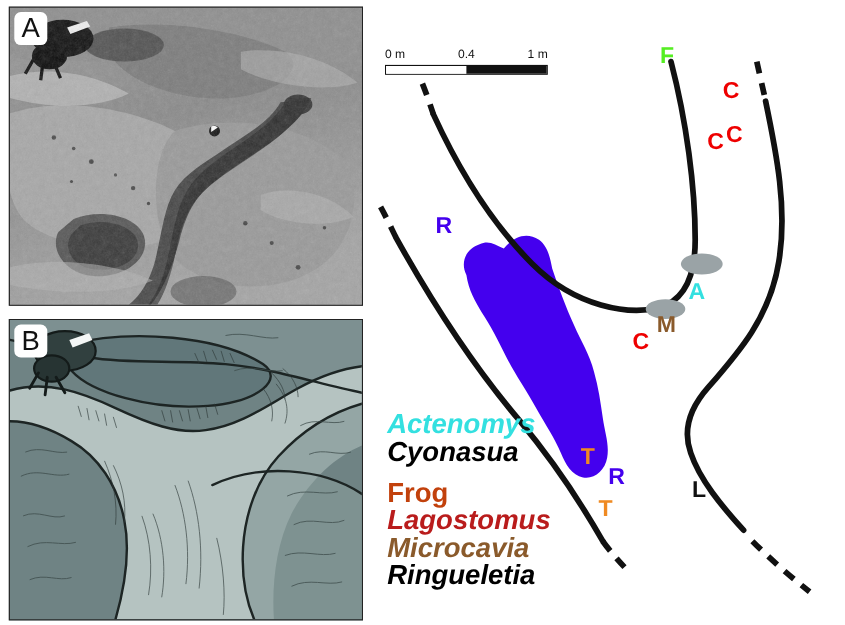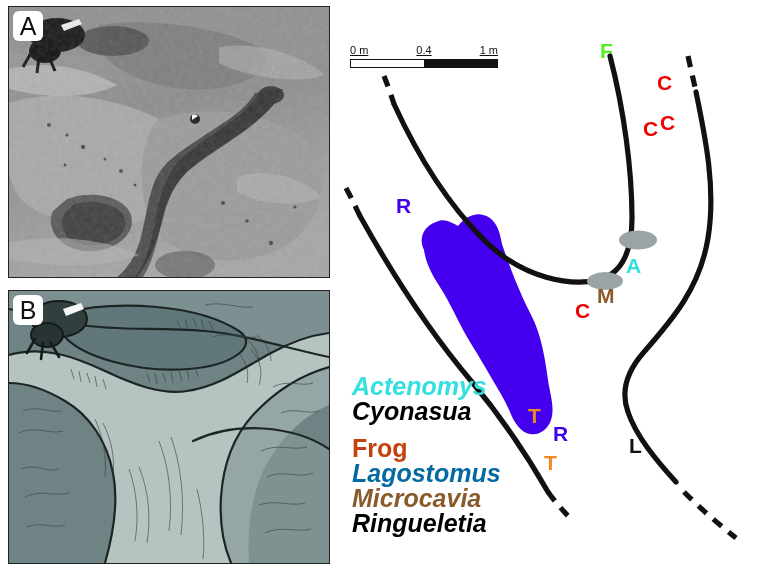--- a/index.html
+++ b/index.html
@@ -40,21 +40,21 @@
   .panel-c{
     position:absolute;left:332px;top:0;width:436px;height:568px;
     background:#ffffff;
   }
 
   
   .scalebar{position:absolute;left:350px;top:44px;width:148px;}
   .scale-labels{
     position:relative;height:15px;font-size:11px;color:#111;
   }
-  .scale-labels span{position:absolute;top:0;white-space:nowrap;text-decoration:underline;}
+  .scale-labels span{position:absolute;top:0;white-space:nowrap;}
   .sl-0{left:0;}
   .sl-mid{left:50%;transform:translateX(-50%);}
   .sl-1{right:0;margin-left:17px;}
   .scale-bars{display:flex;height:9px;border:1px solid #111;box-sizing:border-box;}
   .scale-bars .half{flex:1 1 50%;}
   .sb-white{background:#ffffff;}
   .sb-black{background:#111111;}
 
   
   .map-label{
@@ -299,18 +299,18 @@
       <div class="map-label" style="left: 553px; top: 423px; color: rgb(68, 0, 238); font-size: 21px;">R</div>
       <div class="map-label" style="left: 528px; top: 405px; color: rgb(239, 138, 34); font-size: 21px;">T</div>
       <div class="map-label" style="left: 544px; top: 452px; color: rgb(239, 138, 34); font-size: 21px;">T</div>
       <div class="map-label" style="left: 629px; top: 435px; color: rgb(17, 17, 17); font-size: 21px;">L</div>
     </div>
 
   <div class="legend" id="legend-layer">
       <div class="legend-item" style="color: rgb(51, 224, 224);">Actenomys</div>
       <div class="legend-item" style="color: #000000;">Cyonasua</div>
       <div class="legend-item upright" style="color: #c2410c; margin-top: 12px;">Frog</div>
-      <div class="legend-item" style="color: #0369a1;">Lagostomus</div>
+      <div class="legend-item" style="color: #b91c1c;">Lagostomus</div>
       <div class="legend-item" style="color: rgb(138, 90, 43);">Microcavia</div>
       <div class="legend-item" style="color: #000000;">Ringueletia</div>
     </div>
 
 </div>
 
 </body></html>

